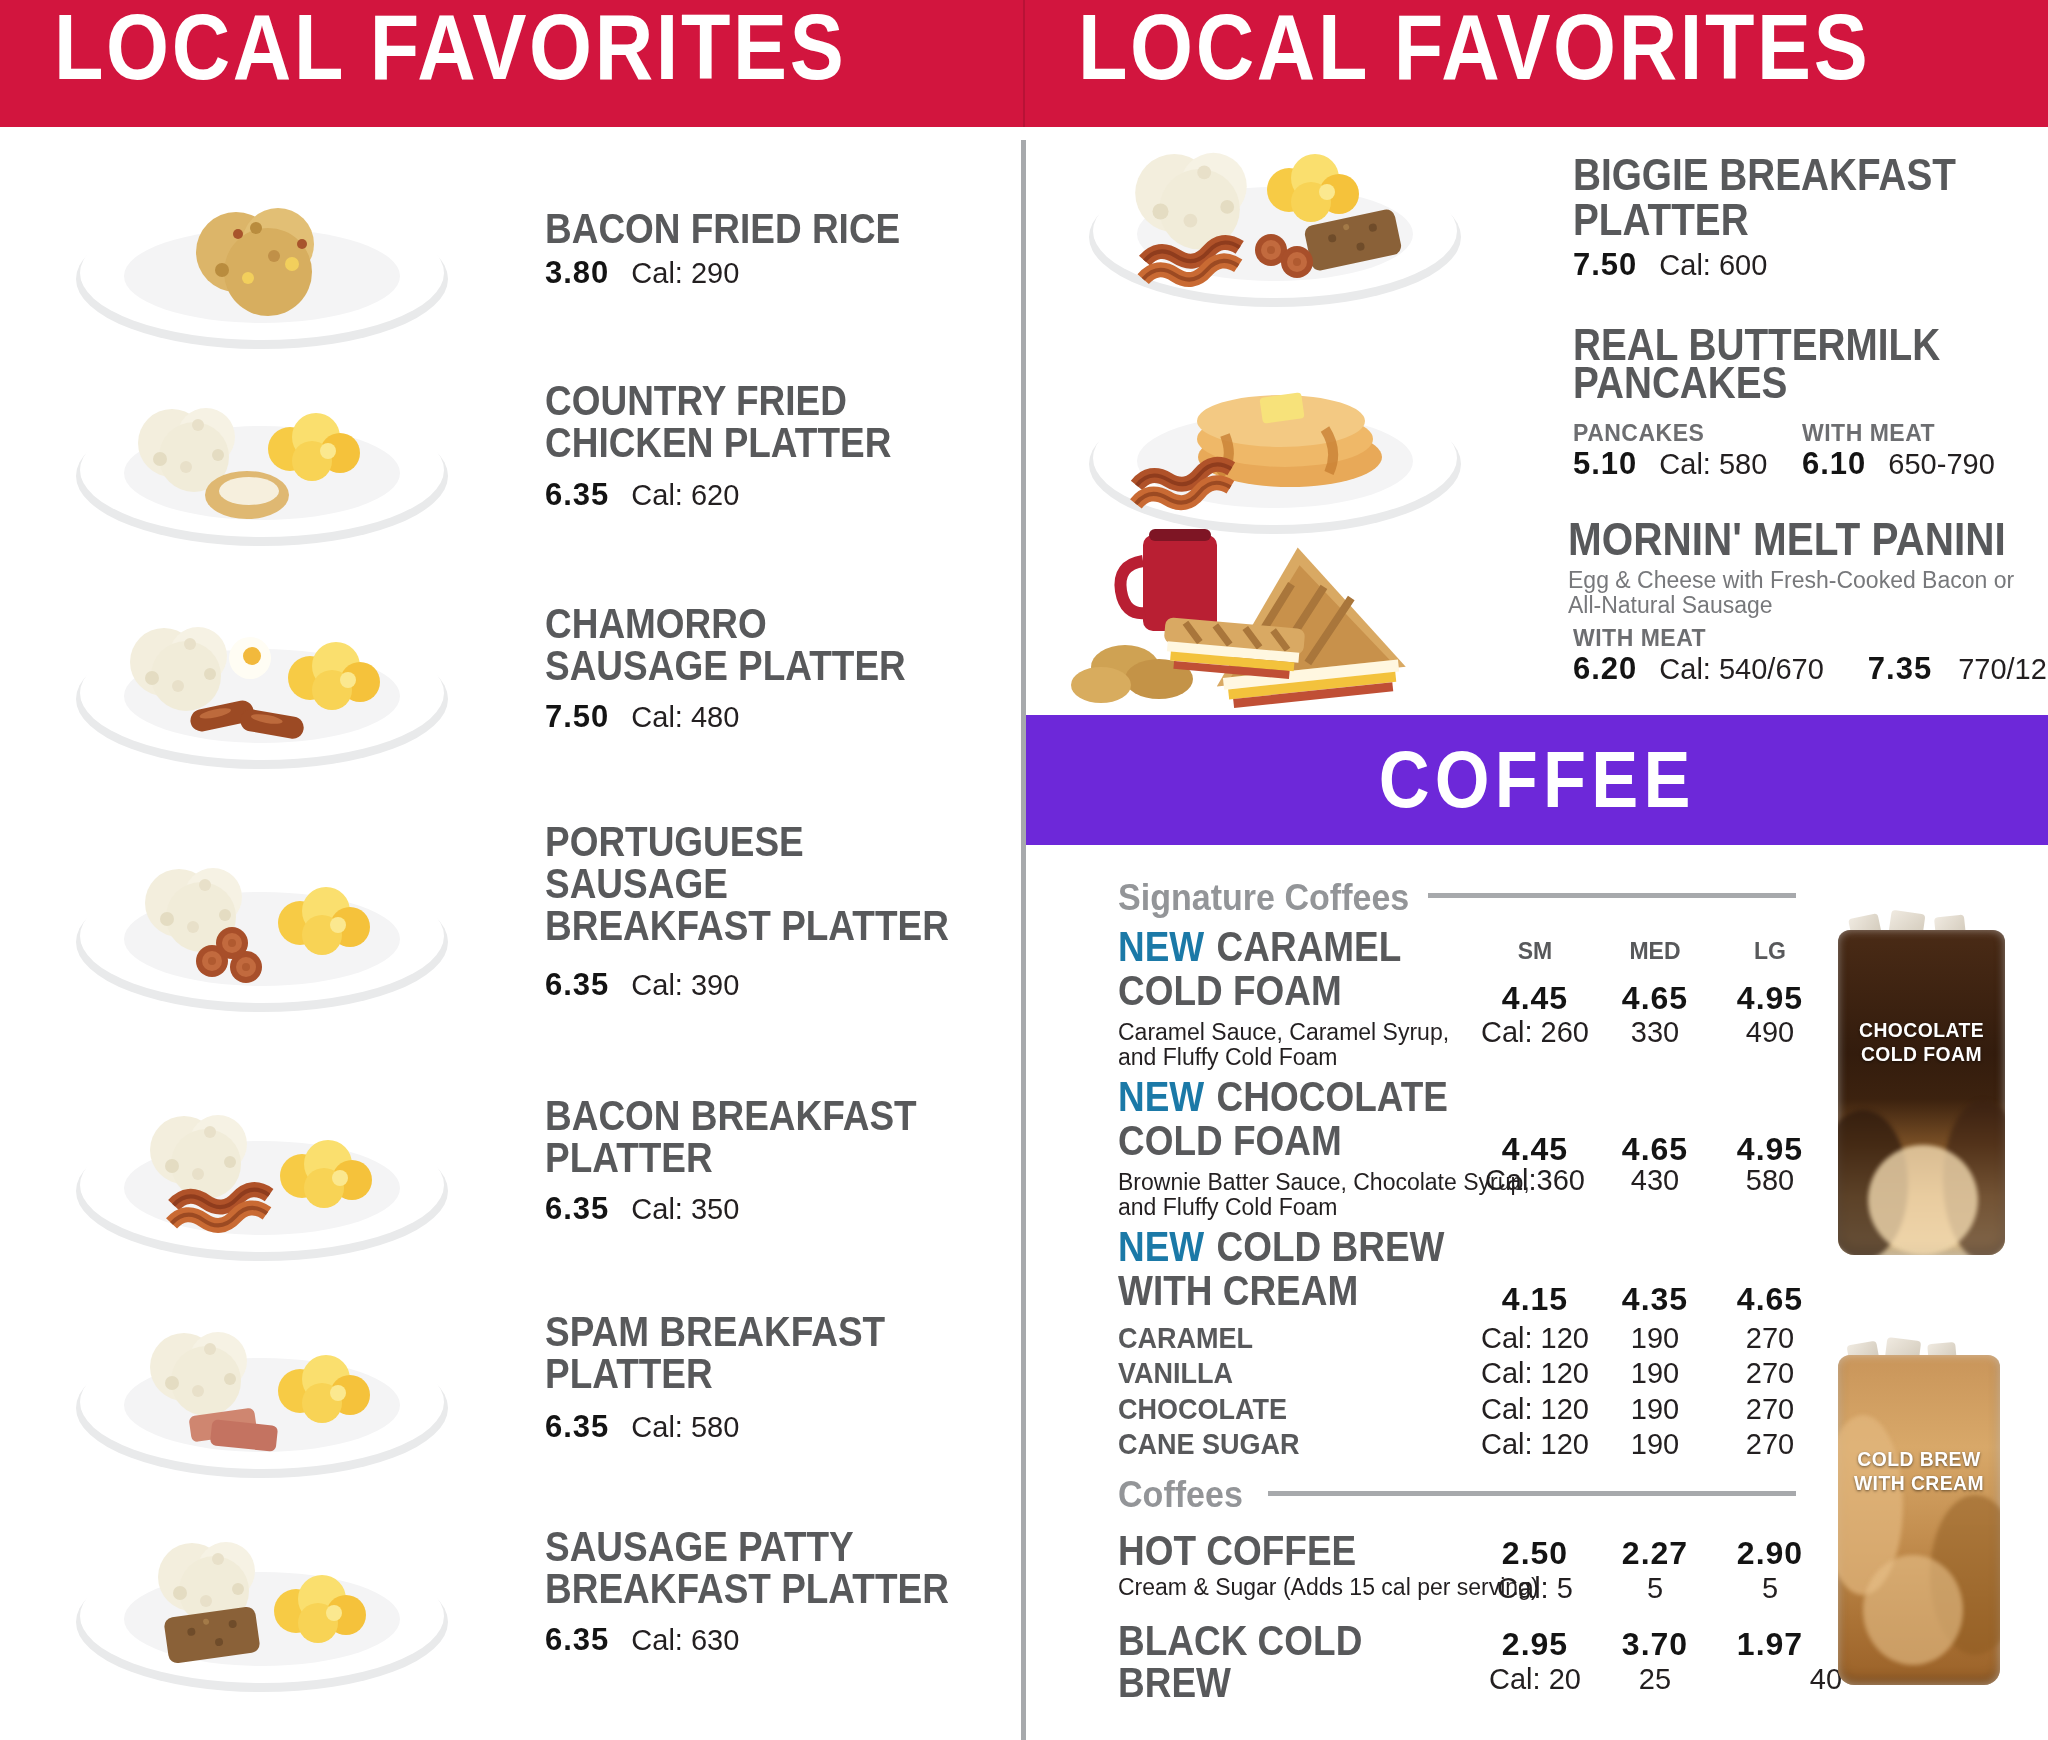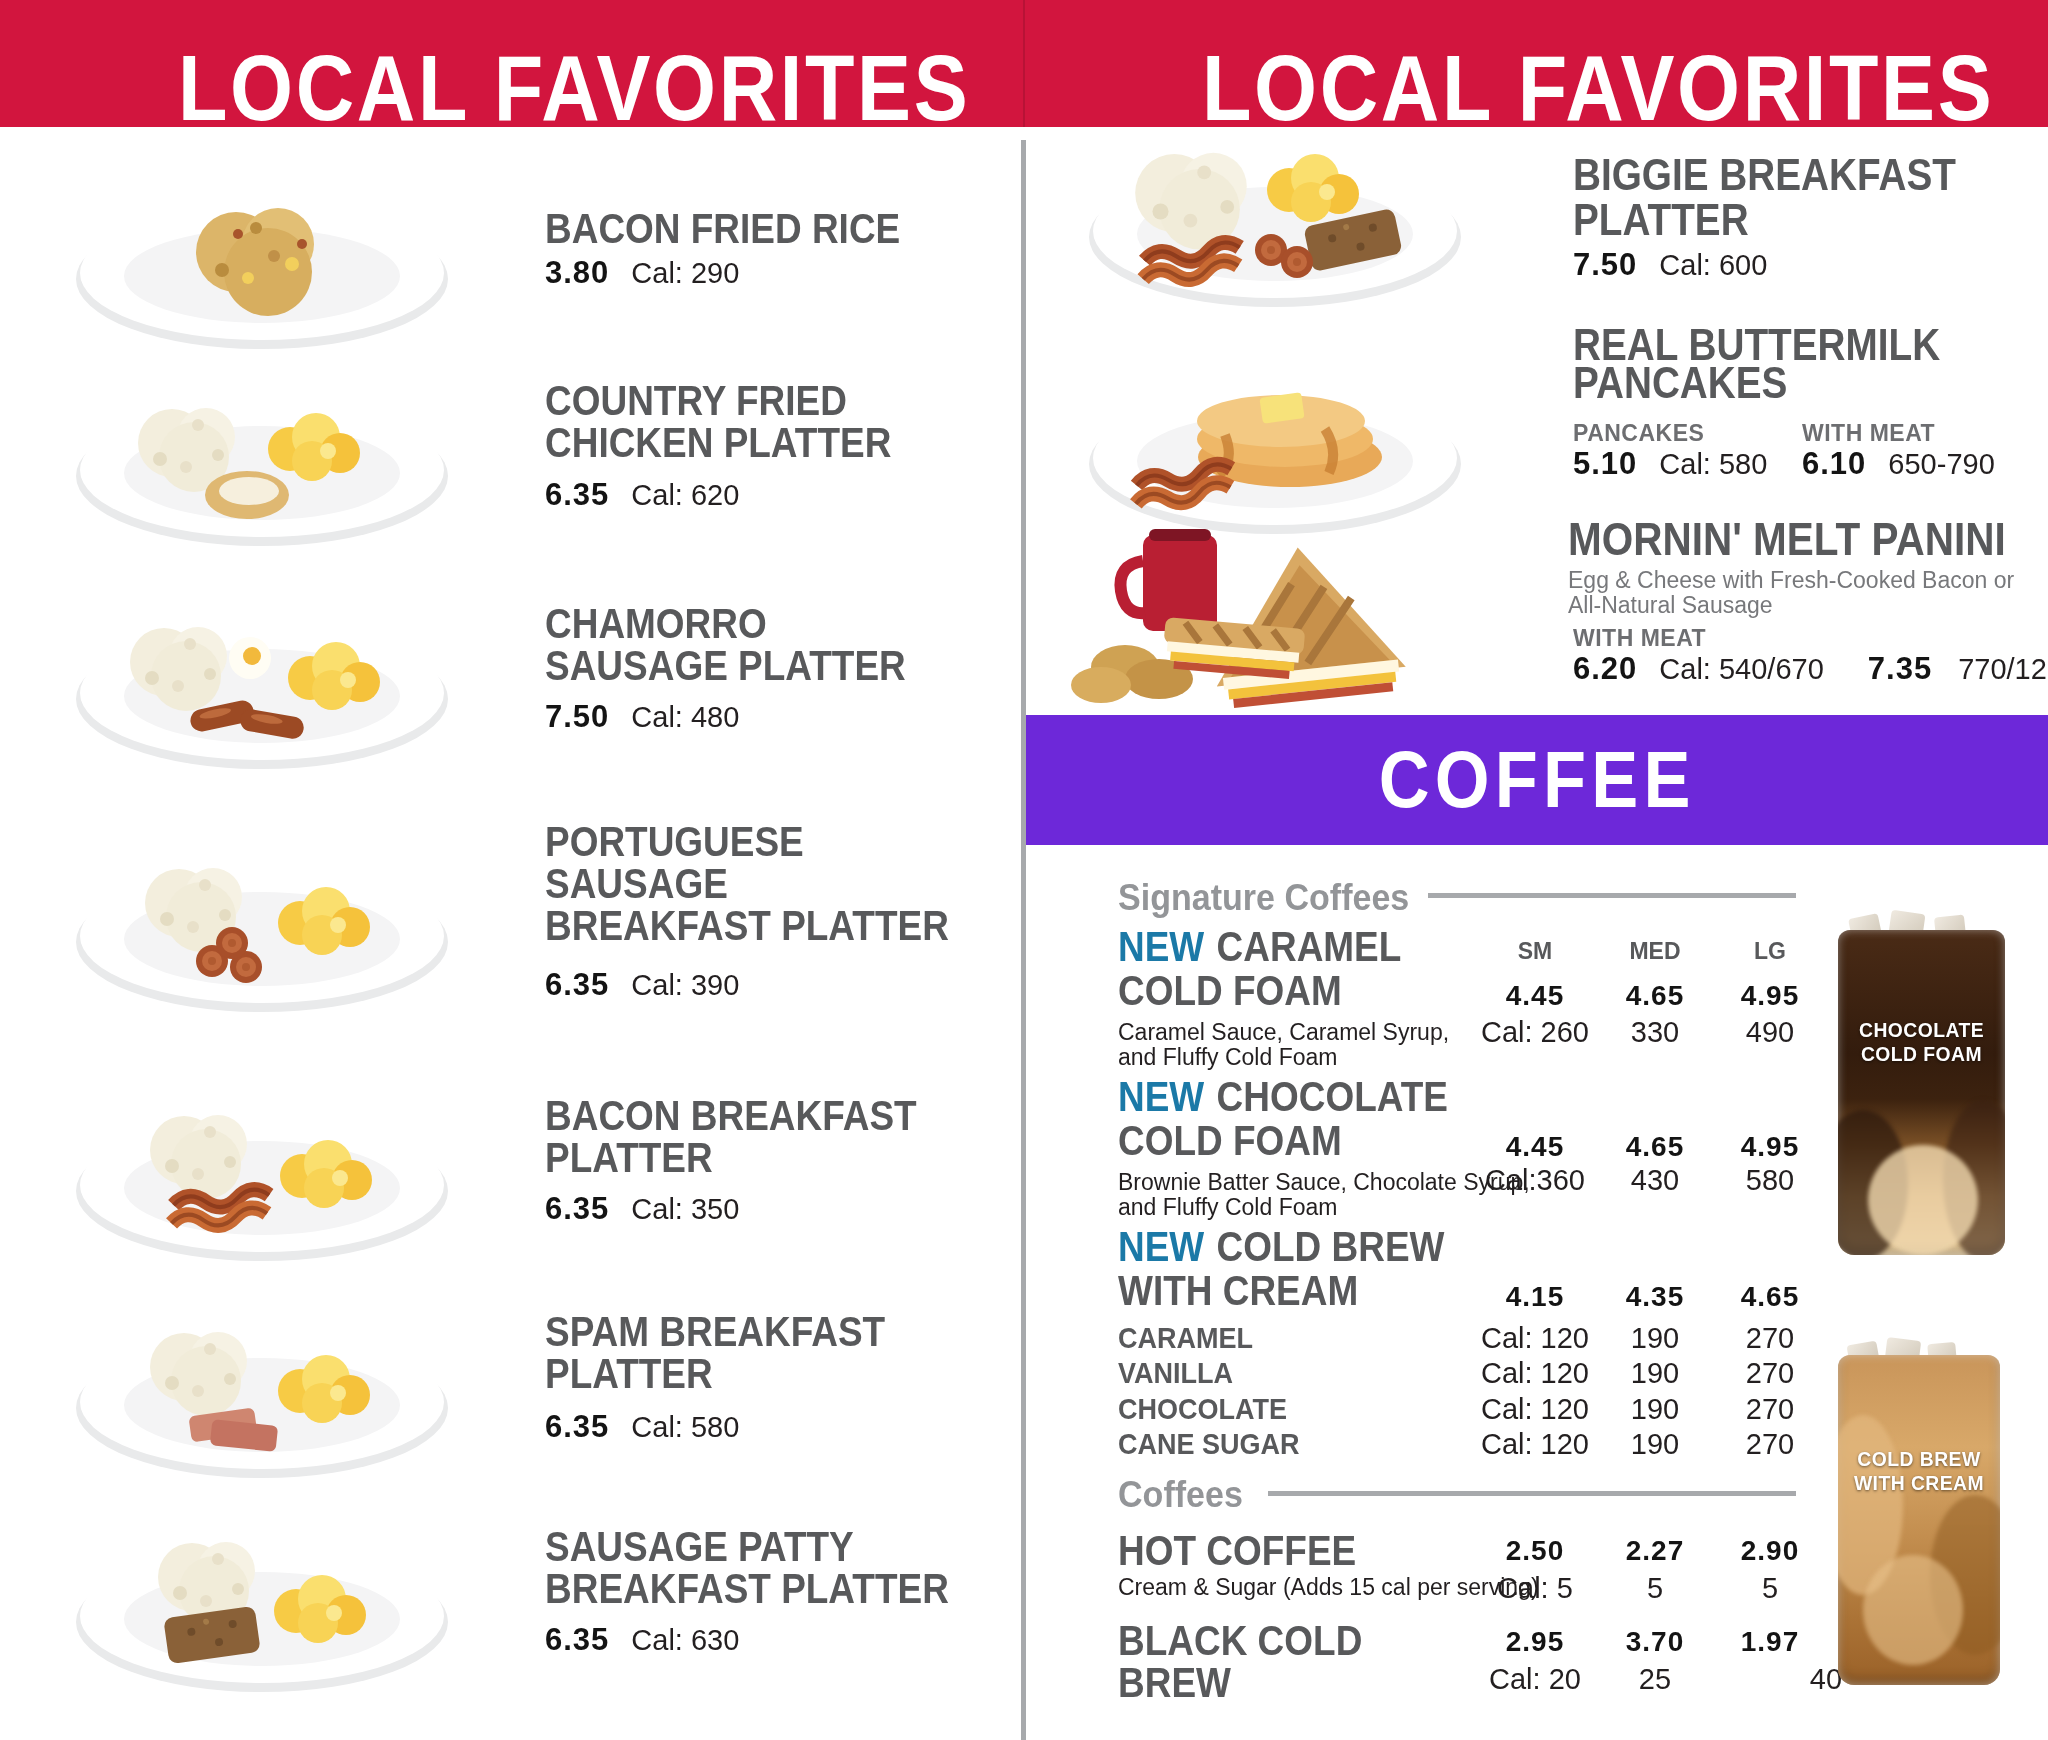--- a/index.html
+++ b/index.html
@@ -1,20 +1,20 @@
 <!DOCTYPE html>
 <html><head>
 <meta charset="utf-8">
 <style>
   html,body{margin:0;padding:0;background:#fff;}
   .page{position:relative;width:2048px;height:1740px;background:#ffffff;overflow:hidden;
         font-family:"Liberation Sans", sans-serif;color:#231f20;}
   
   .top-banner{position:absolute;left:0;top:0;width:2048px;height:127px;background:#d2153e;}
-  .banner-half{position:absolute;top:0;height:95px;width:1024px;display:flex;align-items:center;justify-content:flex-end;margin-top:41px;}
+  .banner-half{position:absolute;top:0;height:95px;width:1024px;display:flex;align-items:center;justify-content:flex-start;}
   .banner-half.lh{left:0;} .banner-half.rh{left:1024px;}
   .banner-text{color:#fff;font-weight:800;font-size:92px;letter-spacing:3px;white-space:nowrap;
                transform:scaleX(.88);transform-origin:50% 50%;}
   .banner-seam{position:absolute;left:1023px;top:0;width:2px;height:127px;background:rgba(0,0,0,.12);}
   .coffee-banner{position:absolute;left:1026px;top:715px;width:1022px;height:130px;background:#6d28d9;
                  display:flex;align-items:center;justify-content:center;}
   .coffee-banner .banner-text{font-size:80px;letter-spacing:6px;}
   .divider{position:absolute;left:1021px;top:140px;width:5px;height:1600px;background:#a7a9ac;}
   
   .ttl{position:absolute;font-weight:800;color:#58595b;white-space:nowrap;
@@ -29,21 +29,21 @@
   .price{font-weight:800;font-size:31px;color:#141414;letter-spacing:1px;}
   .cal{font-weight:400;font-size:29px;color:#231f20;margin-left:22px;}
   .small-label{position:absolute;font-size:23px;font-weight:700;color:#6d6e71;letter-spacing:.5px;white-space:nowrap;}
   .desc{position:absolute;font-size:23px;line-height:25px;color:#231f20;white-space:nowrap;}
   .desc.gray{color:#77787b;}
   .sec-head{position:absolute;left:1118px;font-size:37px;font-weight:800;color:#939598;white-space:nowrap;
             transform:scaleX(.92);transform-origin:0 50%;}
   .sec-line{position:absolute;height:5px;background:#a7a9ac;}
   .cell{position:absolute;width:150px;text-align:center;white-space:nowrap;}
   .size-h{font-size:23px;font-weight:800;color:#58595b;}
-  .c-price{font-size:28px;font-weight:800;color:#141414;letter-spacing:1px;}
+  .c-price{font-size:32px;font-weight:800;color:#141414;letter-spacing:1px;}
   .c-cal{font-size:29px;font-weight:400;color:#231f20;}
   .flavor{position:absolute;left:1118px;font-size:30px;font-weight:800;color:#58595b;
           transform:scaleX(.9);transform-origin:0 50%;white-space:nowrap;}
   
   .photo{position:absolute;}
   
   .glass{position:absolute;border-radius:12px 12px 16px 16px;overflow:hidden;
          box-shadow:inset 0 0 10px rgba(255,255,255,.45), inset 0 -6px 12px rgba(0,0,0,.25);}
   .glass.choc{background:linear-gradient(180deg,#4a2b16 0%,#331c0d 38%,#3c220f 52%,#7a5026 66%,#caa067 82%,#ecd0a0 100%);}
   .glass.brew{background:linear-gradient(180deg,#c9955a 0%,#d8a869 28%,#c38e4f 55%,#ab7336 80%,#9a6128 100%);}

